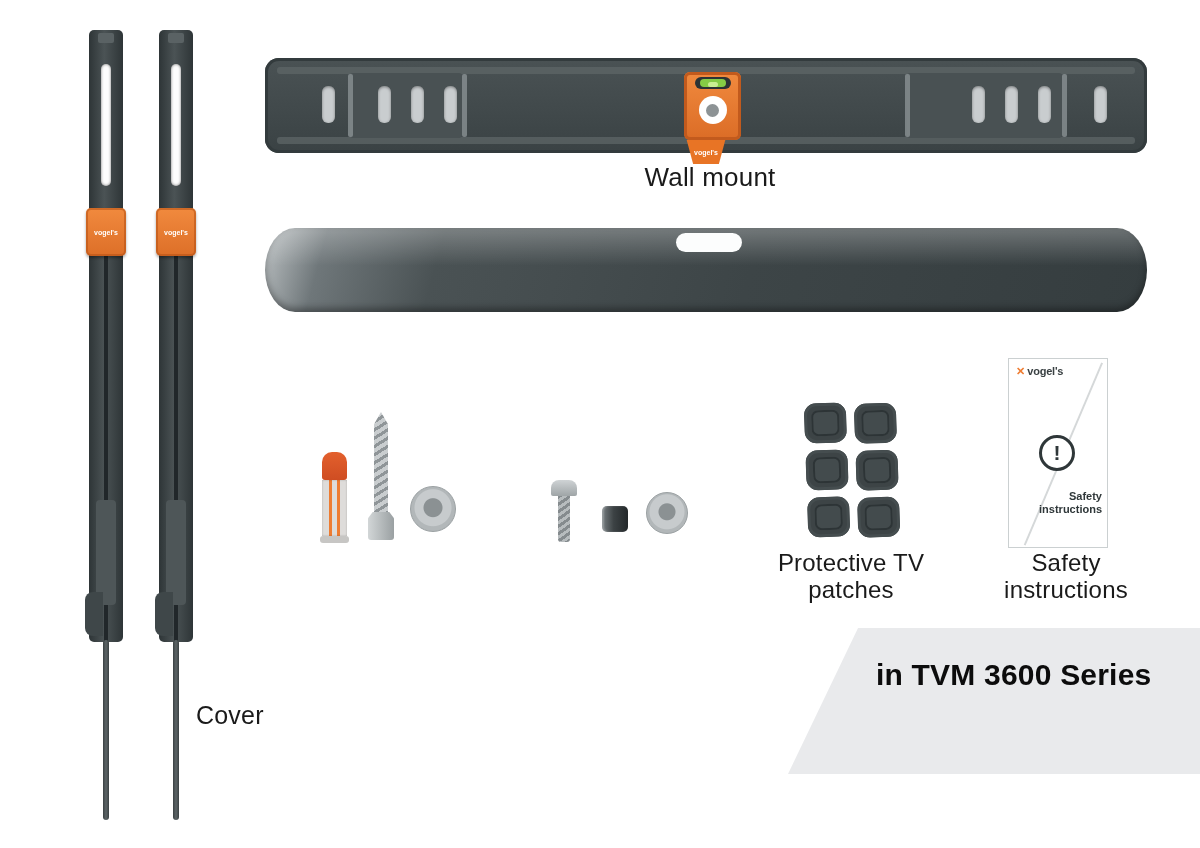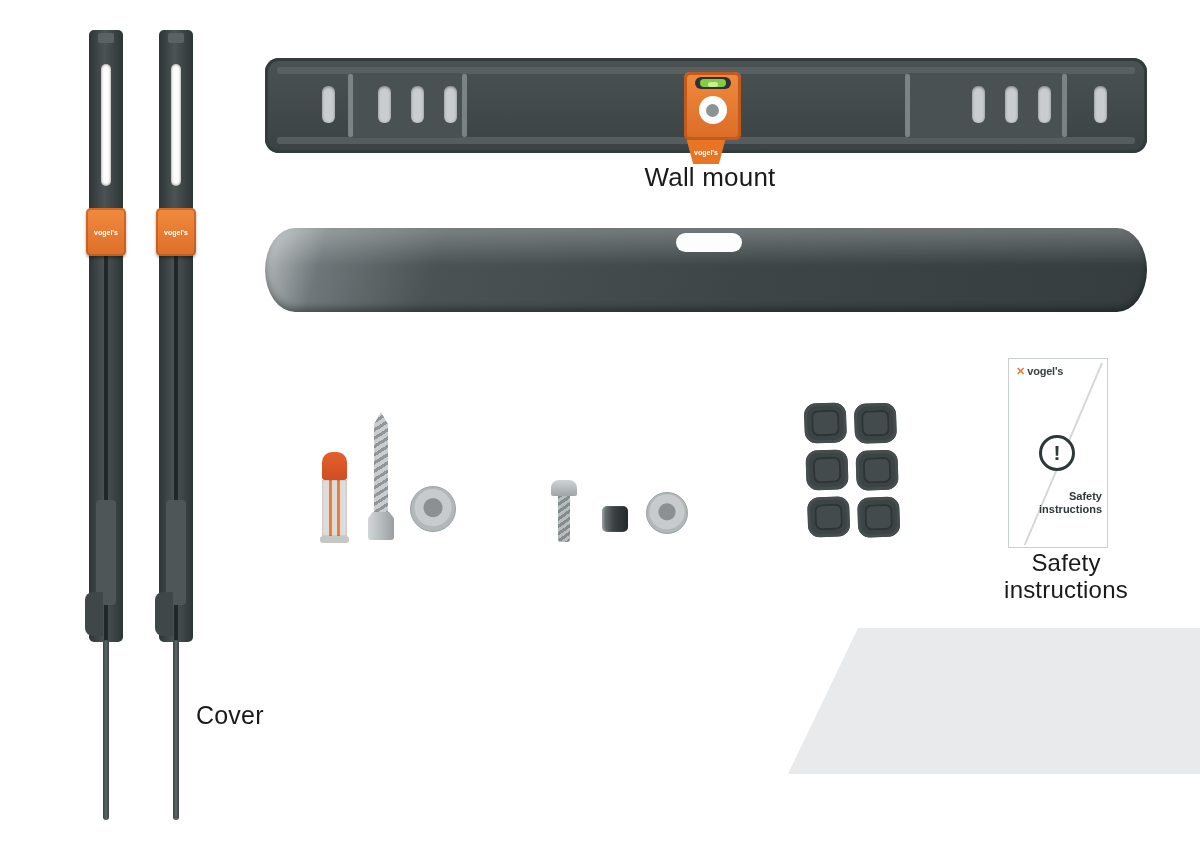--- a/index.html
+++ b/index.html
@@ -251,34 +251,37 @@
   <div class="washer washer-tv"></div>
 
   <div class="patches">
     <div class="patch"></div>
     <div class="patch"></div>
     <div class="patch"></div>
     <div class="patch"></div>
     <div class="patch"></div>
     <div class="patch"></div>
   </div>
+  <div class="part-label label-patches">Protective TV
+patches</div>
 
   <div class="leaflet">
     <svg class="leaflet-fold" viewBox="0 0 100 190" preserveAspectRatio="none">
       <path d="M95 4 L16 188" stroke="#d5d8d9" stroke-width="2" fill="none"></path>
     </svg>
     <div class="leaflet-logo">
       <span class="logo-x">✕</span>
       <span class="logo-name">vogel's</span>
     </div>
     <div class="leaflet-excl">!</div>
     <div class="leaflet-text">Safety
 instructions</div>
   </div>
   <div class="part-label label-safety">Safety
 instructions</div>
 
   <div class="headline-bg">
     <div class="headline">
+      <div>in TVM 3600 Series</div>
     </div>
   </div>
 
 </div>
 
 </body></html>

